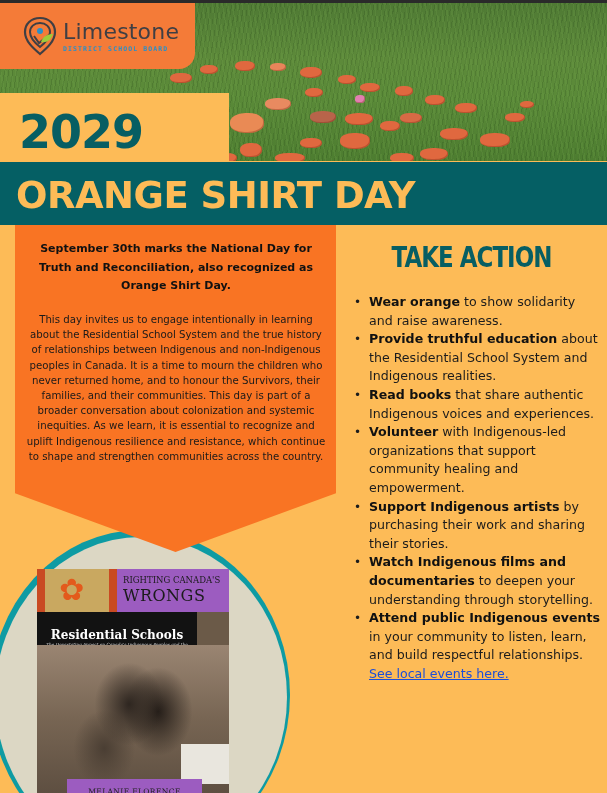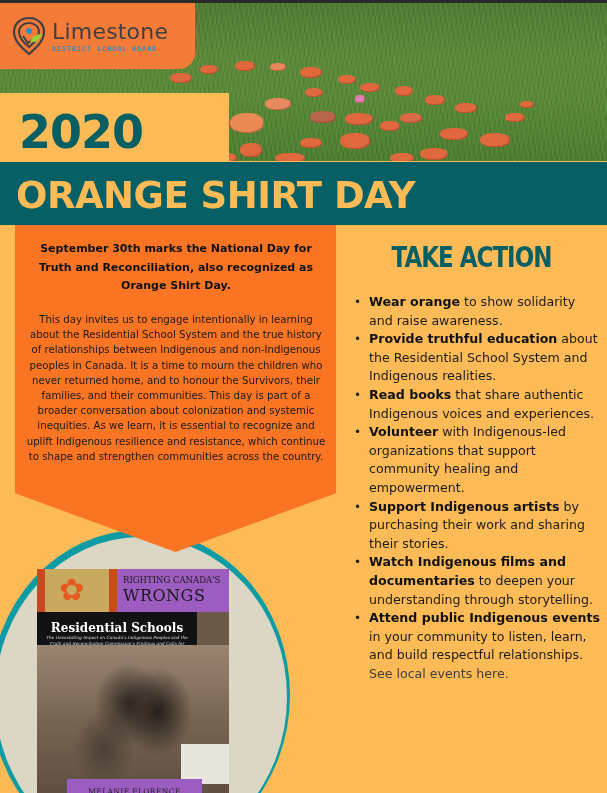--- a/index.html
+++ b/index.html
@@ -21,21 +21,21 @@
     background-image:
       repeating-linear-gradient(80deg, rgba(120,170,80,0.18) 0 2px, transparent 2px 5px),
       repeating-linear-gradient(100deg, rgba(30,60,20,0.18) 0 1px, transparent 1px 4px);
   }
   .stone { position: absolute; border-radius: 45%; background: #e0683f; box-shadow: inset -1px -1px 0 rgba(120,40,20,0.35); }
 
   
   .logo-box {
     position: absolute; left: 0; top: 3px; width: 195px; height: 66px;
     background: #F47B38; border-bottom-right-radius: 16px;
-    display: flex; align-items: center; padding-left: 12px;
+    display: flex; align-items: center; padding-left: 23px;
   }
   .logo-icon { width: 34px; height: 40px; margin-right: 6px; }
   .logo-text { display: flex; flex-direction: column; }
   .logo-name { font-family: "DejaVu Sans", sans-serif; font-size: 22px; color: #3f3f44; line-height: 24px; letter-spacing: 0.2px; }
   .logo-sub { font-family: "DejaVu Sans Mono", monospace; font-size: 6.5px; color: #2a8fc8; font-weight: bold; letter-spacing: 1.1px; margin-top: 1px; }
 
   
   .year-box {
     position: absolute; left: 0; top: 93px; width: 229px; height: 70px;
     background: #FDBB57;
@@ -85,21 +85,21 @@
   }
   .book {
     position: absolute; left: 37px; top: 569px; width: 192px; height: 224px;
     background: #6b5a48; overflow: hidden;
   }
   .book-flag { position: absolute; left: 0; top: 0; width: 80px; height: 43px; background: linear-gradient(90deg,#c94a22 0 10%, #c9a860 10% 90%, #c94a22 90%); }
   .book-flag .leaf { position: absolute; left: 22px; top: 6px; font-size: 30px; color: #e35a1c; line-height: 30px; }
   .book-purple { position: absolute; left: 80px; top: 0; width: 112px; height: 43px; background: #9c5cc0; padding: 6px 0 0 6px; }
   .book-kicker { font-family: "DejaVu Serif", serif; font-size: 8.5px; color: #1b1b1b; line-height: 10px; white-space: nowrap; }
   .book-title { font-family: "DejaVu Serif", serif; font-size: 16px; color: #1b1b1b; line-height: 22px; letter-spacing: 0.5px; }
-  .book-band { position: absolute; left: 0; top: 43px; width: 160px; height: 33px; background: #121212; text-align: center; padding-top: 9px; }
+  .book-band { position: absolute; left: 0; top: 43px; width: 160px; height: 33px; background: #121212; text-align: center; padding-top: 16px; }
   .book-series { font-family: "DejaVu Serif", serif; font-weight: bold; font-size: 12px; color: #fff; line-height: 14px; }
   .book-sub { font-family: "DejaVu Serif", serif; font-style: italic; font-size: 4.3px; color: #ddd; line-height: 6px; padding: 0 6px; }
   .book-photo { position: absolute; left: 0; top: 76px; width: 192px; height: 148px;
     background:
       radial-gradient(ellipse 18% 28% at 48% 40%, #2e2620 0%, rgba(0,0,0,0) 100%),
       radial-gradient(ellipse 18% 30% at 63% 45%, #241d18 0%, rgba(0,0,0,0) 100%),
       radial-gradient(ellipse 16% 26% at 35% 70%, #4a3e33 0%, rgba(0,0,0,0) 100%),
       linear-gradient(180deg, #9a8572 0%, #776553 50%, #5e4f41 100%); }
   .book-author-bar { position: absolute; left: 30px; top: 210px; width: 135px; height: 28px; background: #9c5cc0; text-align: center; }
   .book-author { font-family: "DejaVu Serif", serif; font-size: 7.5px; color: #222; line-height: 14px; letter-spacing: 0.4px; }
@@ -108,21 +108,21 @@
   
   .action-title {
     position: absolute; left: 336px; top: 238px; width: 271px; text-align: center;
     font-family: "DejaVu Sans", sans-serif; font-weight: bold; font-size: 28px;
     color: #075E63; line-height: 40px; letter-spacing: -1.2px; transform: scaleX(0.82); transform-origin: center;
   }
   .action-list { position: absolute; left: 352px; top: 293px; width: 248px; list-style: none; }
   .action-item { position: relative; padding-left: 17px; font-family: "DejaVu Sans", sans-serif; font-size: 12.6px; line-height: 18.6px; color: #1c1c1c; }
   .action-item .bullet { position: absolute; left: 2px; top: 0; font-size: 12px; }
   .action-item b { font-weight: bold; color: #111; }
-  .action-link { color: #404040; }
+  .action-link { color: #1d4ed8; text-decoration: underline; }
 </style>
 </head>
 <body>
 
 <div class="topbar"></div>
 
 <div class="hero-photo">
   <div class="texture"></div>
   <div class="stone" style="left:170px;top:70px;width:22px;height:10px;"></div>
   <div class="stone" style="left:200px;top:62px;width:18px;height:9px;"></div>
@@ -164,21 +164,21 @@
     <path d="M11 20 L16 27 L26 19" fill="none" stroke="#3f3f44" stroke-width="2"></path>
     <path d="M18 26 C20 20 25 18 30 18 C28 24 24 27 18 26 Z" fill="#9fcb3a"></path>
   </svg>
   <div class="logo-text">
     <span class="logo-name">Limestone</span>
     <span class="logo-sub">DISTRICT SCHOOL BOARD</span>
   </div>
 </div>
 
 <div class="year-box"></div>
-<div class="year-text">2020</div>
+<div class="year-text">2029</div>
 
 <div class="title-band"></div>
 <div class="title-text">ORANGE SHIRT DAY</div>
 
 <div class="book-circle"></div>
 <div class="book-circle-inner"></div>
 <div class="book">
   <div class="book-flag">
     <span class="leaf">✿</span>
   </div>

